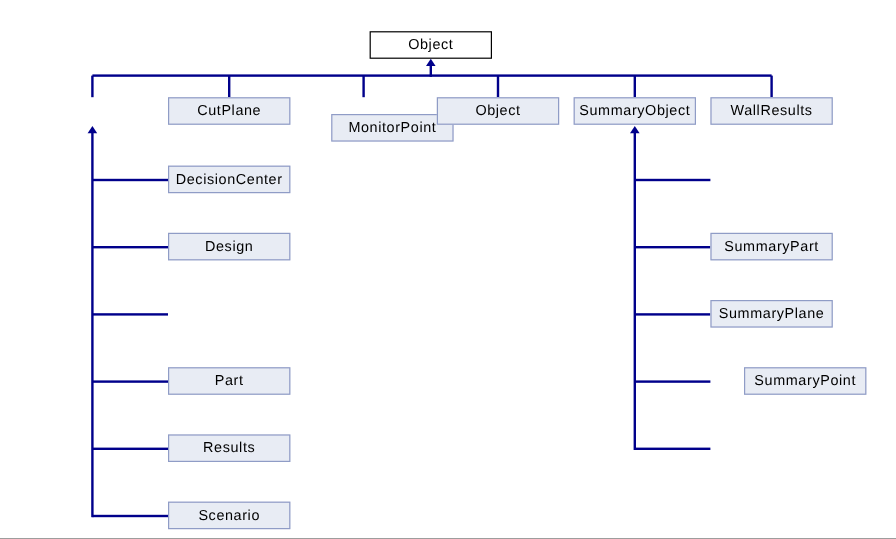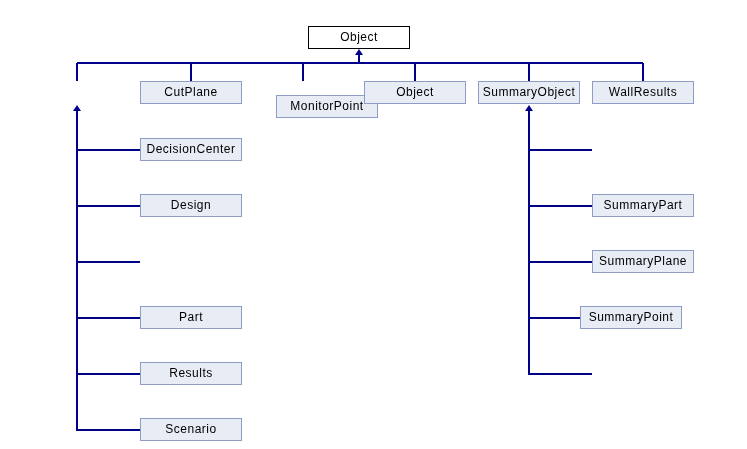--- a/index.html
+++ b/index.html
@@ -92,15 +92,15 @@
   <div class="node" style="left:592px; top:81px;">WallResults</div>
 
   <div class="node" style="left:140px; top:138px;">DecisionCenter</div>
   <div class="node" style="left:140px; top:194px;">Design</div>
   <div class="node" style="left:140px; top:306px;">Part</div>
   <div class="node" style="left:140px; top:362px;">Results</div>
   <div class="node" style="left:140px; top:418px;">Scenario</div>
 
   <div class="node" style="left:592px; top:194px;">SummaryPart</div>
   <div class="node" style="left:592px; top:250px;">SummaryPlane</div>
-  <div class="node" style="left:580px; top:306px;">SummaryPoint</div>
+  <div class="node" style="left:620px; top:306px;">SummaryPoint</div>
 
 </div>
 
 </body></html>

